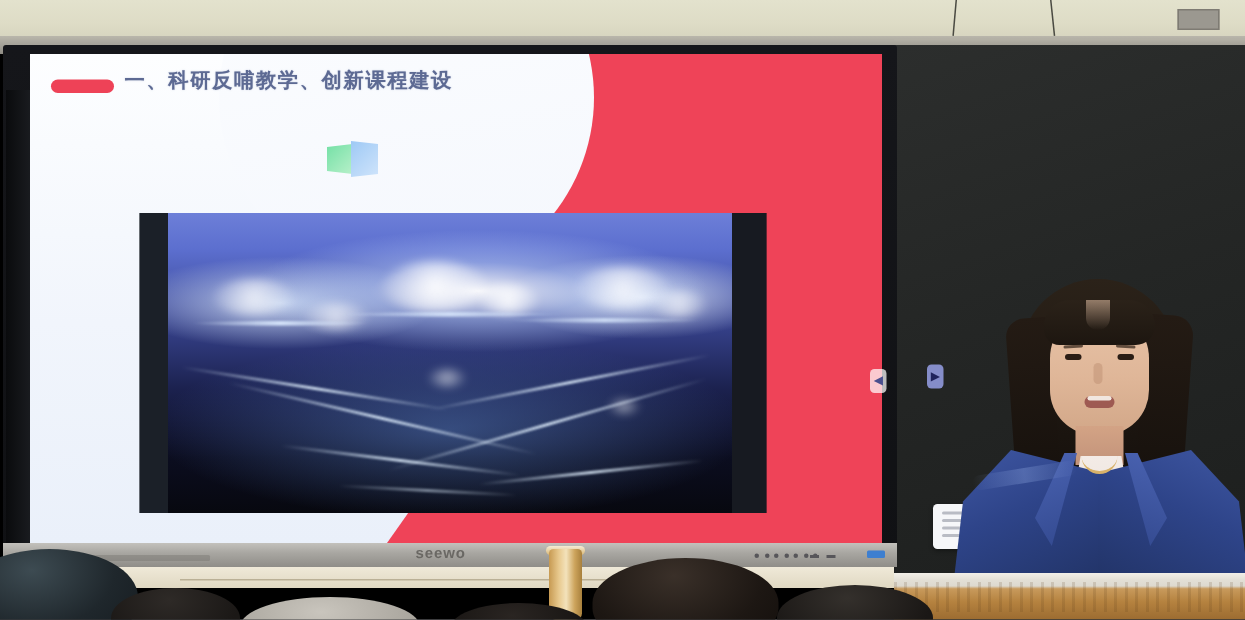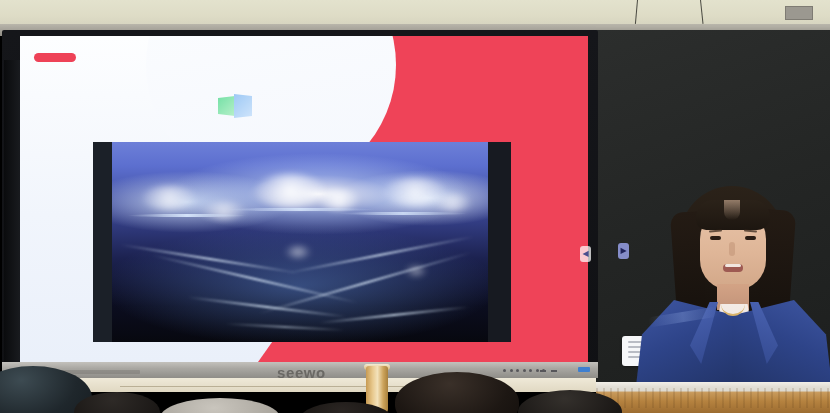--- a/index.html
+++ b/index.html
@@ -86,21 +86,21 @@
   .streak{position:absolute;background:linear-gradient(90deg,rgba(255,255,255,0),rgba(220,235,255,.9),rgba(255,255,255,0));
         border-radius:50%;filter:blur(.6px);}
   .glow{position:absolute;border-radius:50%;filter:blur(3px);
         background:radial-gradient(circle,rgba(255,255,255,.9),rgba(160,200,255,0));}
   .hwy{position:absolute;background:linear-gradient(90deg,rgba(190,215,255,0),rgba(225,240,255,.85),rgba(190,215,255,0));
         height:2px;border-radius:2px;filter:blur(.8px);}
 
   
   .panel-bottom{position:absolute;left:2px;top:362px;width:596px;height:16px;
         background:linear-gradient(180deg,#c3c1bc 0%,#a9a7a2 40%,#8f8d88 100%);}
-  .seewo{position:absolute;left:277px;top:364px;font-size:15px;letter-spacing:.6px;
+  .seewo{position:absolute;left:277px;top:364px;font-size:10px;letter-spacing:.6px;
         color:#6a6864;font-weight:600;}
   .ctrl-dots{position:absolute;left:503px;top:369px;display:flex;gap:3.5px;align-items:center;}
   .ctrl-dots i{width:3px;height:3px;border-radius:50%;background:#57565a;display:block;}
   .ctrl-dash{position:absolute;left:540px;top:370px;display:flex;gap:5px;}
   .ctrl-dash i{width:6px;height:1.5px;background:#57565a;display:block;}
   .ctrl-led{position:absolute;left:578px;top:367px;width:12px;height:5px;
         background:#3e7fd0;border-radius:1px;}
   .sticker{position:absolute;left:60px;top:370px;width:80px;height:4px;
         background:rgba(120,118,114,.45);border-radius:1px;}
 
@@ -228,20 +228,21 @@
 
   <div class="screen">
     <div class="slide">
 
       <div class="red-shape"></div>
       <div class="red-cut2"></div>
       <div class="red-band-r"></div>
       <div class="red-band"></div>
 
       <div class="title-bullet"></div>
+      <div class="slide-title">一、科研反哺教学、创新课程建设</div>
 
       <div class="mooc">
         <div class="mooc-mark">
           <div class="pg-l"></div>
             <div class="pg-r"></div>
         </div>
       </div>
 
       <div class="video-wrap">
         <div class="vbar-l"></div>

